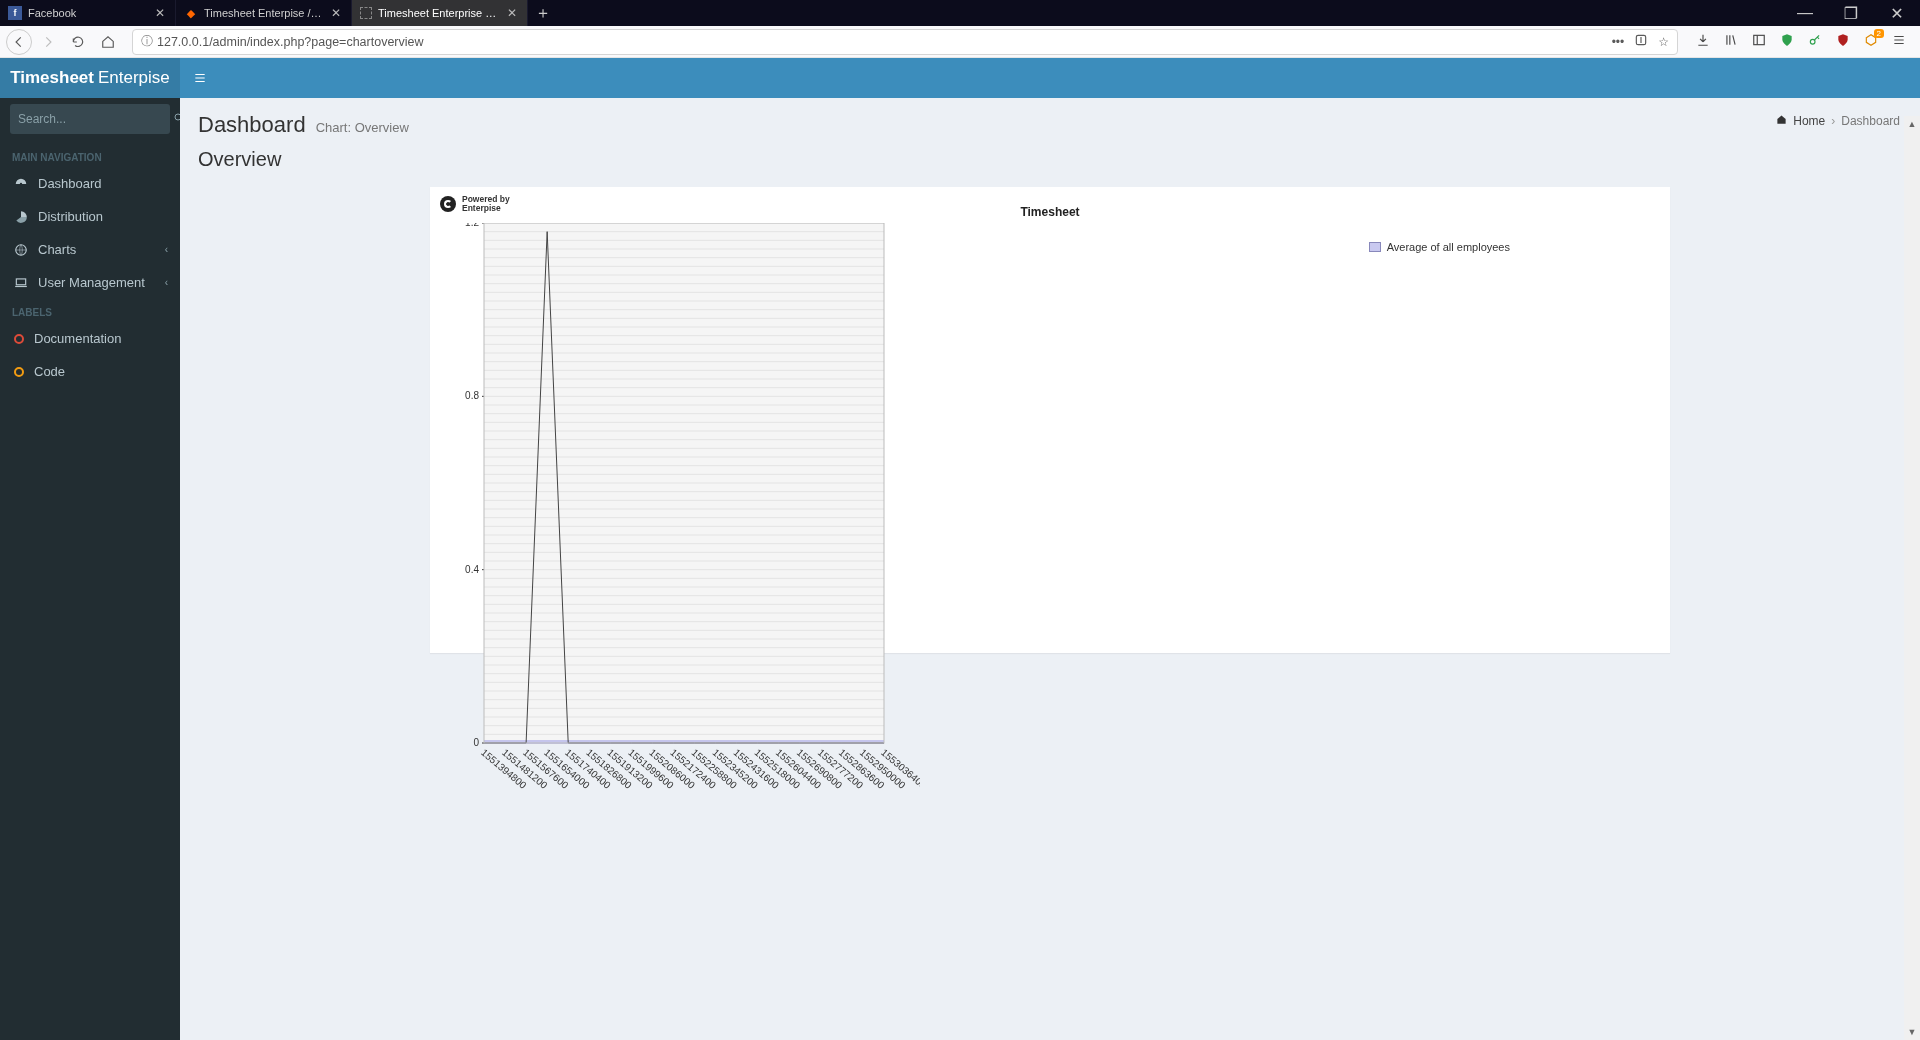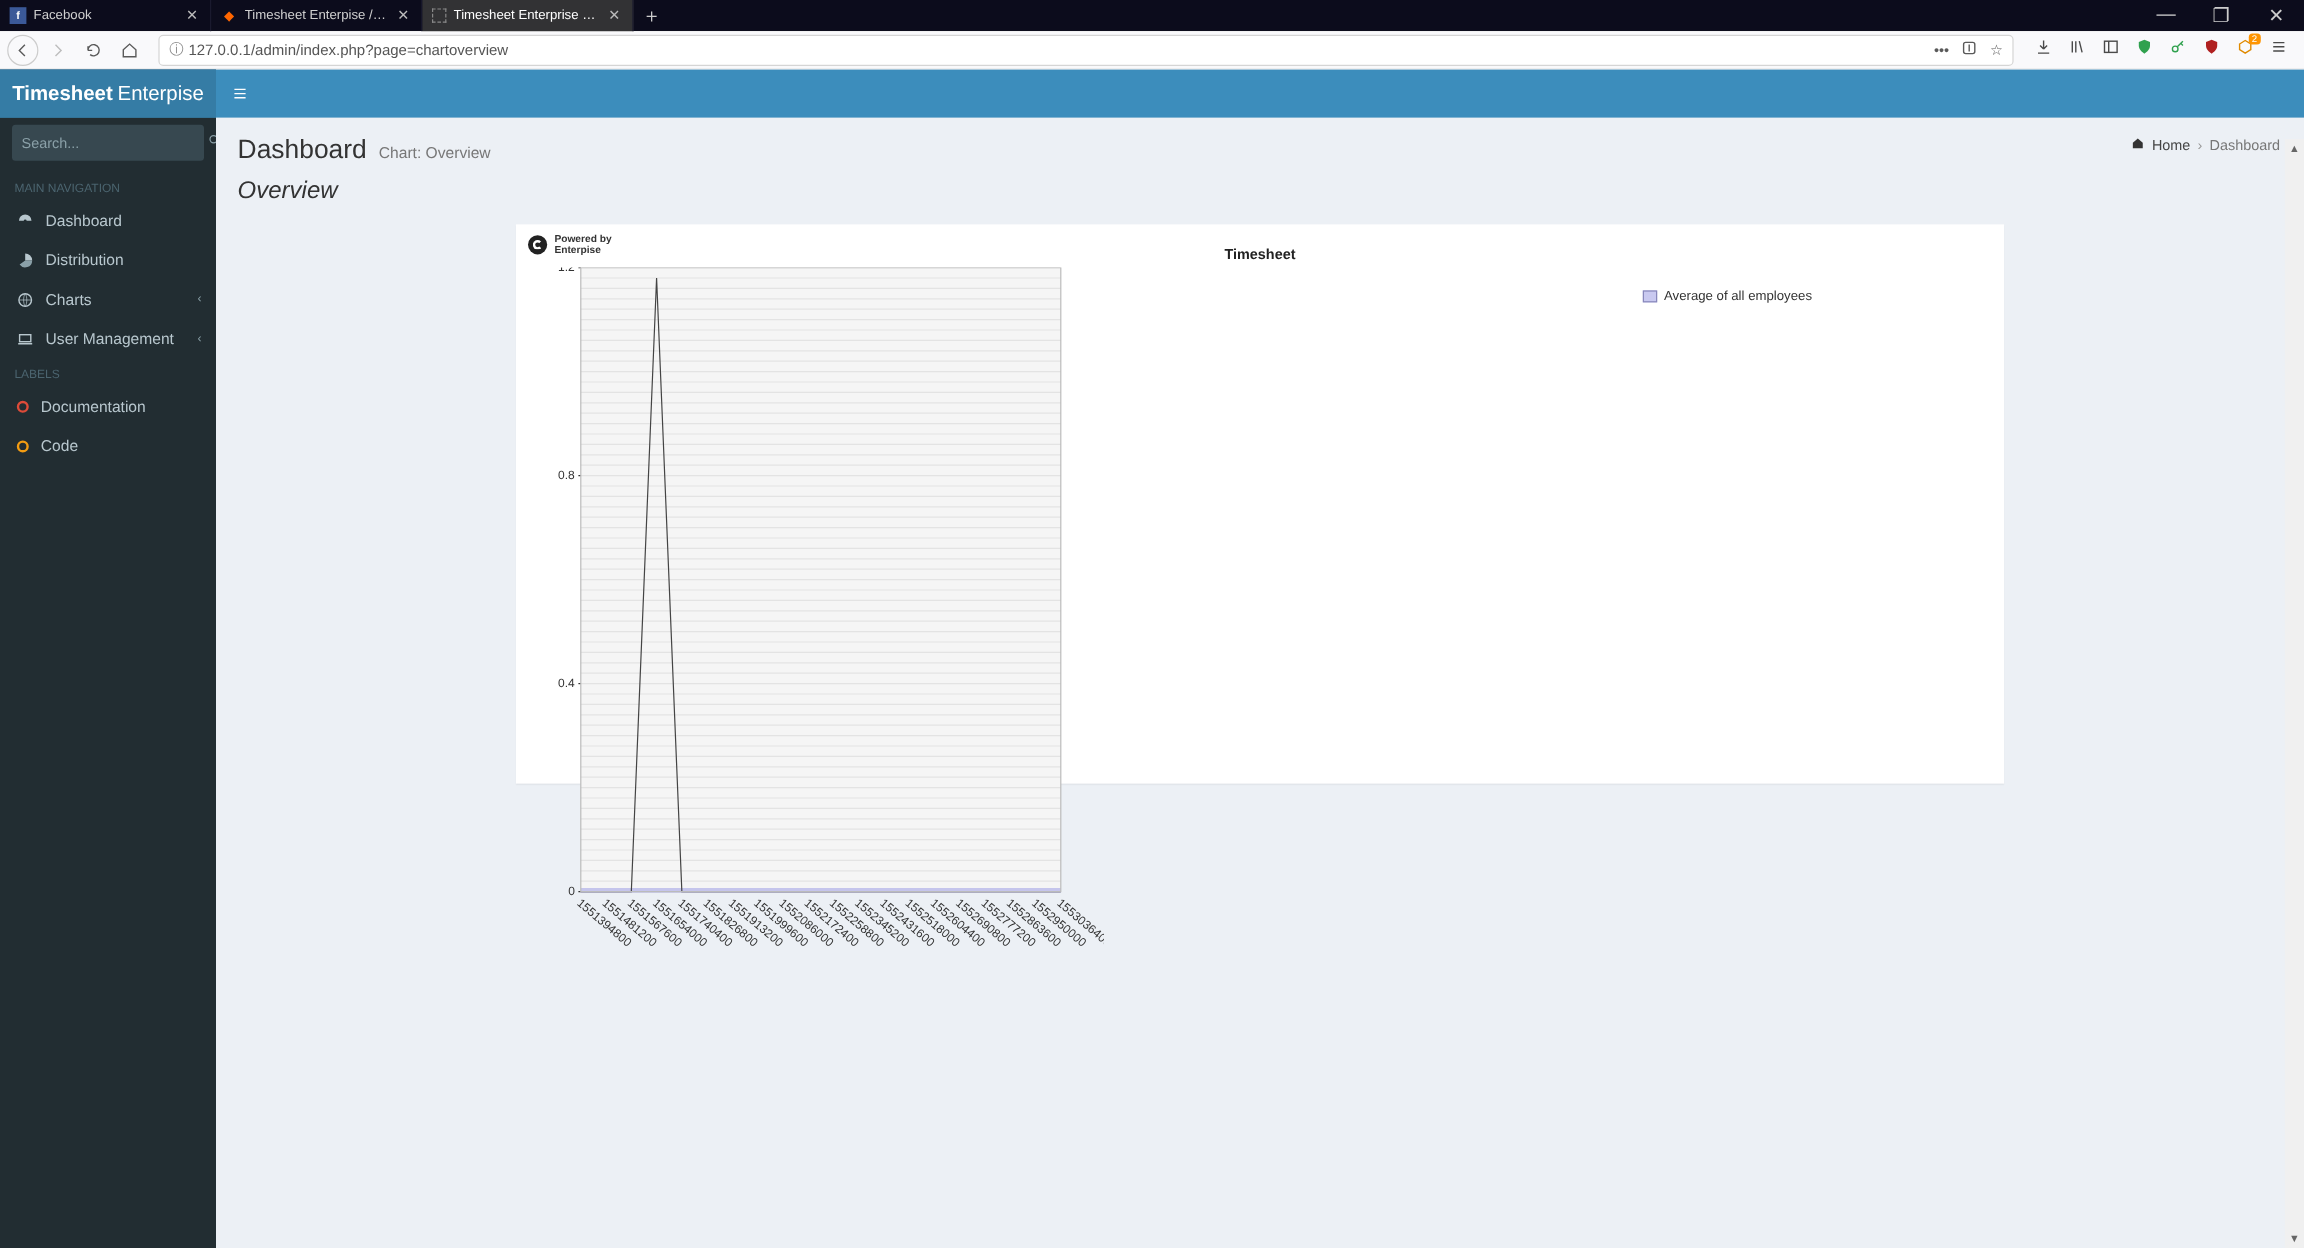--- a/index.html
+++ b/index.html
@@ -38,37 +38,37 @@
 .brand b { font-weight: 700; margin-right: 4px; }
 .hamburger { width: 40px; height: 40px; display: flex; align-items: center; justify-content: center; color: #fff; cursor: pointer; }
 
 
 .sidebar { width: 180px; background: #222d32; color: #b8c7ce; padding-top: 36px; height: 100%; }
 .search-wrap { padding: 10px; }
 .search-box { display: flex; background: #374850; border-radius: 3px; height: 30px; align-items: center; padding: 0 8px; }
 .search-box input { flex: 1; background: transparent; border: none; outline: none; color: #ccc; font-size: 12px; }
 .search-box input::placeholder { color: #8aa0a8; }
 .search-box .s-icon { color: #8aa0a8; }
-.nav-header { font-size: 10px; color: #4b646f; padding: 8px 12px 4px; text-transform: uppercase; }
+.nav-header { font-size: 10px; color: #4b646f; padding: 8px 12px 4px; text-transform: uppercase; font-weight: bold; }
 .nav-item { display: flex; align-items: center; padding: 9px 12px; font-size: 13px; color: #b8c7ce; cursor: pointer; position: relative; }
 .nav-item .n-icon { width: 18px; margin-right: 8px; display: inline-flex; align-items: center; justify-content: center; }
 .nav-item .chev { margin-left: auto; font-size: 10px; color: #8aa0a8; }
 .nav-item .ring { width: 10px; height: 10px; border-radius: 50%; border: 2px solid; margin-right: 10px; margin-left: 2px; }
 .ring.red { border-color: #dd4b39; }
 .ring.yellow { border-color: #f39c12; }
 
 
 .content { flex: 1; background: #ecf0f5; padding-top: 40px; height: 100%; overflow: hidden; position: relative; }
 .content-header { padding: 14px 18px 6px; display: flex; align-items: baseline; }
 .content-header h1 { font-size: 22px; font-weight: 500; color: #333; margin-right: 10px; }
 .content-header small { font-size: 13px; color: #777; }
 .breadcrumb { position: absolute; right: 20px; top: 56px; font-size: 12px; color: #444; display: flex; align-items: flex-start; gap: 6px; }
 .breadcrumb .sep { color: #999; }
 .breadcrumb .muted { color: #777; }
-.section-title { padding: 4px 18px 10px; font-size: 20px; font-weight: 500; color: #333; font-style: italic; }
+.section-title { padding: 4px 18px 10px; font-size: 20px; font-weight: 500; color: #333; }
 .card { background: #fff; margin: 6px 250px 0 250px; height: 466px; box-shadow: 0 1px 1px rgba(0,0,0,0.05); position: relative; }
 
 
 .chart-wrap { position: absolute; top: 8px; left: 10px; right: 10px; bottom: 0; }
 .powered { position: absolute; top: 0; left: 0; display: flex; align-items: center; gap: 6px; font-size: 8.5px; color: #333; line-height: 1.05; font-weight: 700;}
 .powered .logo { width: 16px; height: 16px; border-radius: 50%; background: #222; position: relative; }
 .powered .logo::after { content: ""; position: absolute; inset: 4px; border: 2px solid #fff; border-right-color: transparent; border-radius: 50%; }
 .chart-title { position: absolute; top: 10px; left: 0; right: 0; text-align: center; font-size: 12px; font-weight: 700; color: #222; }
 .legend { position: absolute; top: 46px; right: 150px; display: flex; align-items: center; gap: 6px; font-size: 11px; color: #333; }
 .legend .sw { width: 12px; height: 10px; background: #c9c9f0; border: 1px solid #8888bb; }

